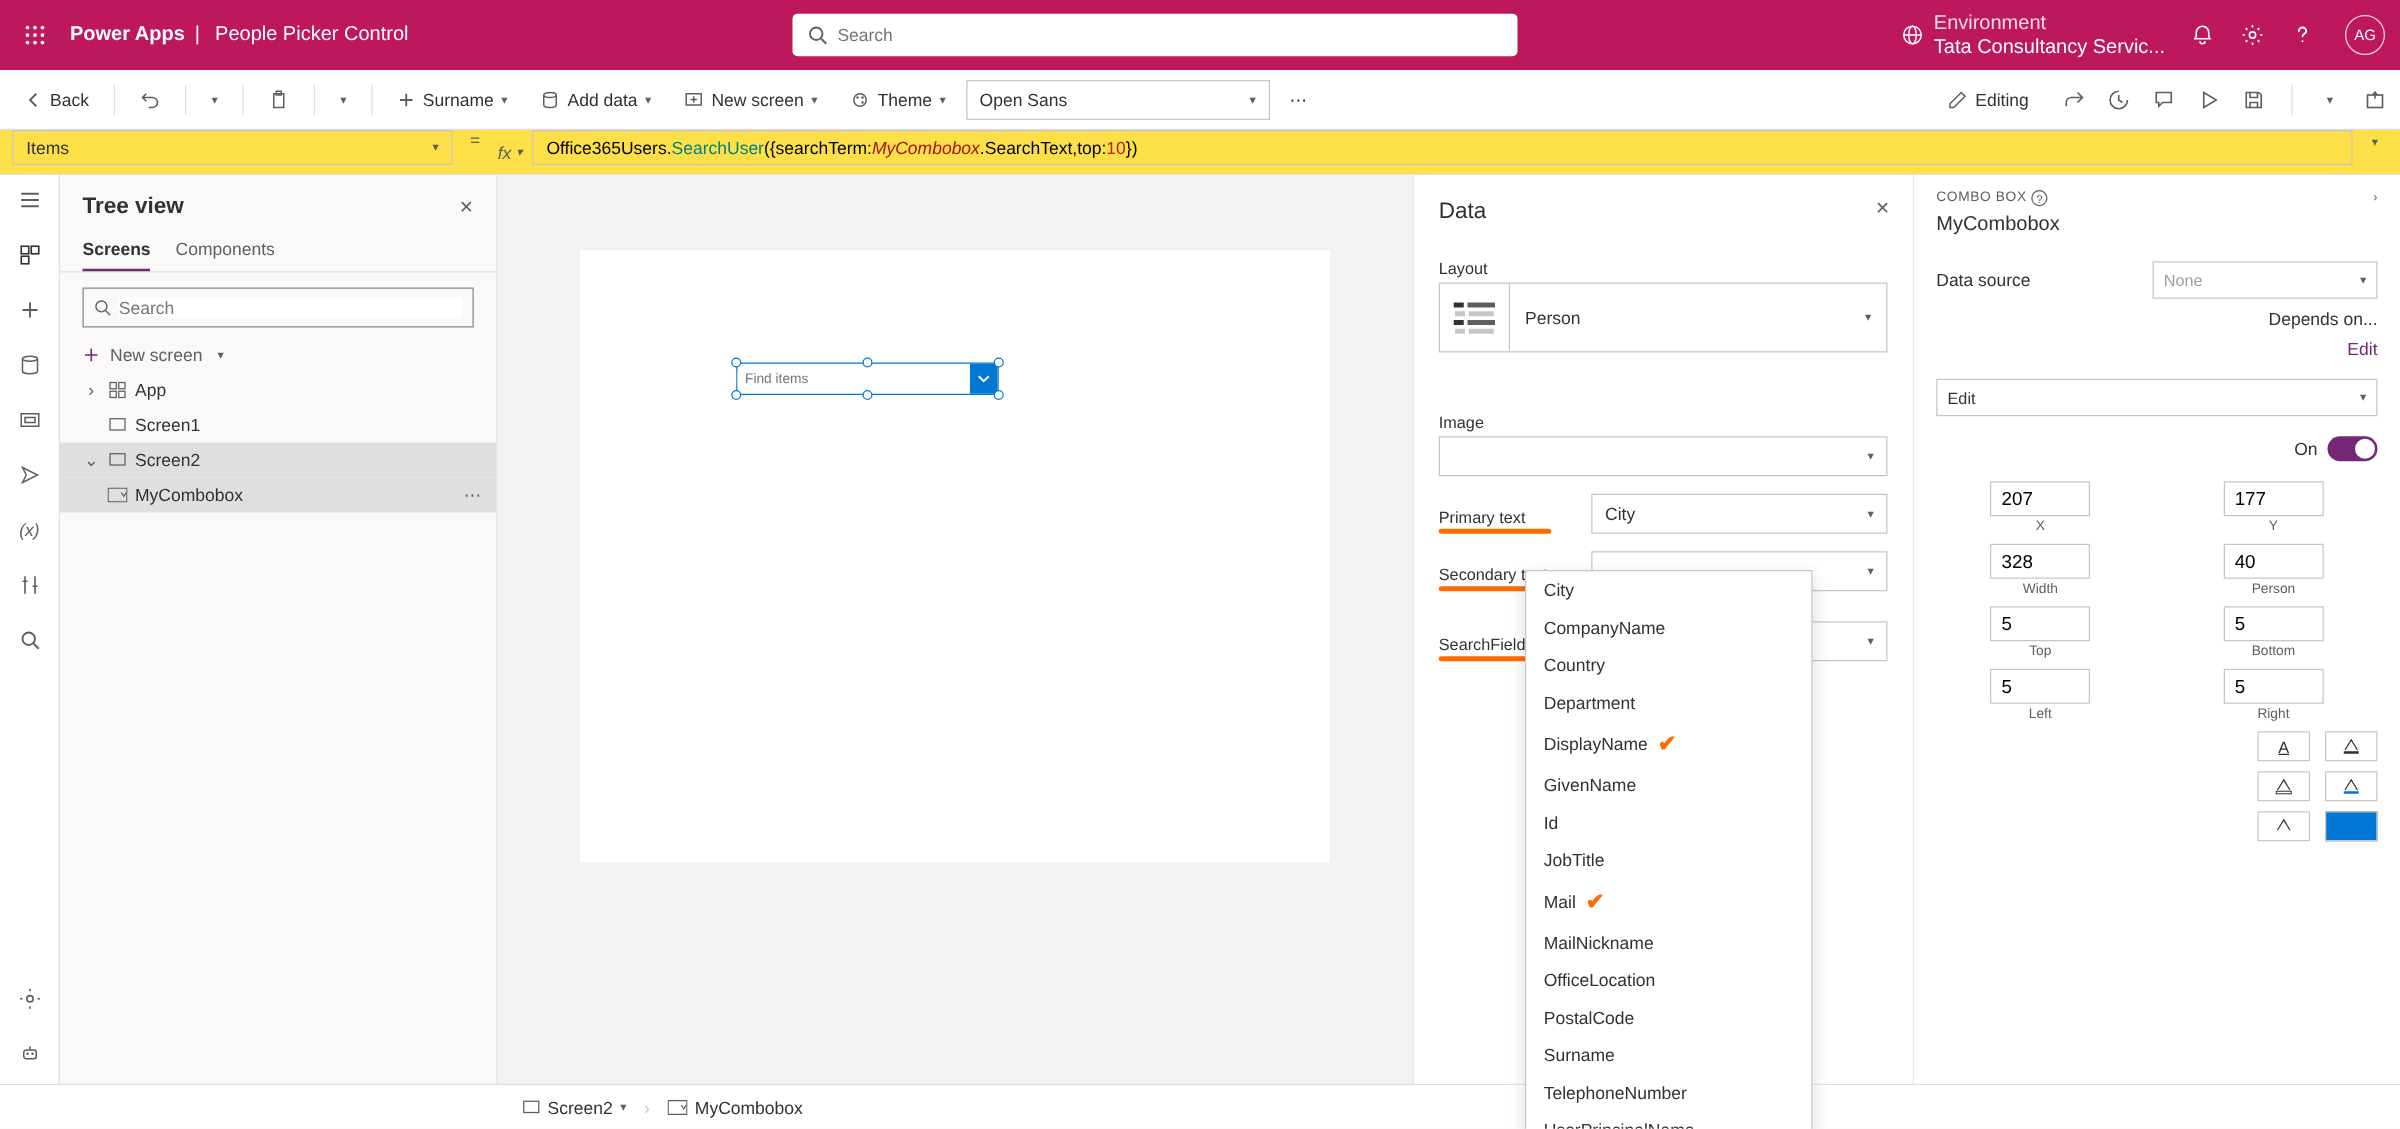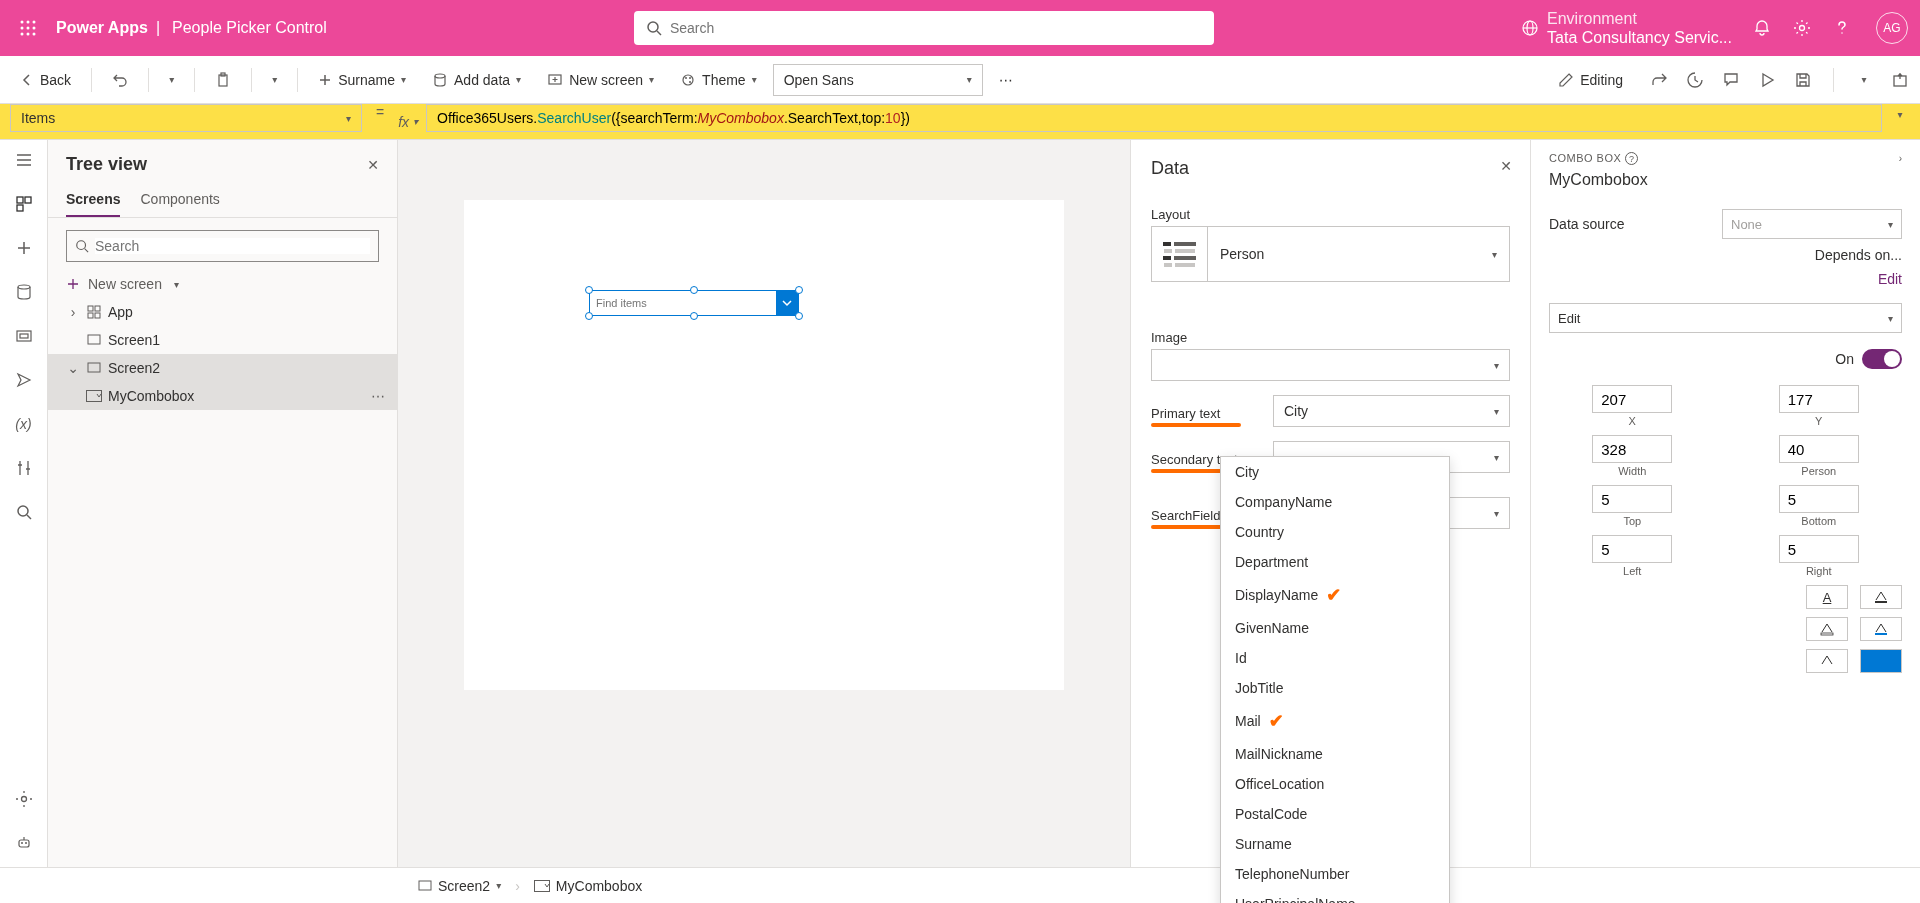--- a/index.html
+++ b/index.html
@@ -1,36 +1,36 @@
 <!DOCTYPE html>
 <html><head>
 <meta charset="utf-8">
 <style>
 * { box-sizing: border-box; margin: 0; padding: 0; font-family: "Segoe UI", Arial, sans-serif; }
 body { width: 1920px; height: 903px; overflow: hidden; background: #faf9f8; font-size: 14px; color: #323130; }
 
 
-.top-header { height: 56px; background: #ec4899; display: flex; align-items: center; color: #fff; padding: 0 12px; }
+.top-header { height: 56px; background: #be185d; display: flex; align-items: center; color: #fff; padding: 0 12px; }
 .waffle { width: 32px; height: 32px; display: flex; align-items: center; justify-content: center; cursor: pointer; margin-right: 8px; }
 .app-title { font-size: 16px; font-weight: 600; margin-left: 4px; }
 .app-subtitle { font-size: 16px; margin-left: 4px; }
 .global-search { margin-left: auto; margin-right: auto; width: 580px; height: 34px; background: #fff; border-radius: 4px; display: flex; align-items: center; padding: 0 12px; }
 .global-search input { border: none; outline: none; flex: 1; font-size: 14px; margin-left: 8px; color: #605e5c; }
 .env-block { display: flex; align-items: center; margin-right: 8px; }
 .env-text { display: flex; flex-direction: column; margin-left: 8px; font-size: 16px; line-height: 1.2; }
 .env-text .env-label { opacity: 0.85; }
 .header-icons { display: flex; align-items: center; gap: 20px; margin-left: 12px; }
 .header-icon { width: 20px; height: 20px; display: flex; align-items: center; justify-content: center; cursor: pointer; }
 .avatar { width: 32px; height: 32px; border-radius: 50%; border: 1px solid rgba(255,255,255,0.8); display: flex; align-items: center; justify-content: center; font-size: 12px; margin-left: 4px; }
 
 
 .toolbar { height: 48px; background: #fff; border-bottom: 1px solid #e1dfdd; display: flex; align-items: center; padding: 0 10px; gap: 6px; text-align: center; }
 .tb-btn { display: flex; align-items: center; gap: 6px; padding: 4px 10px; cursor: pointer; color: #323130; border-radius: 2px; }
 .tb-sep { width: 1px; height: 24px; background: #e1dfdd; margin: 0 4px; }
-.font-select { border: 1px solid #c8c6c4; height: 32px; width: 210px; padding: 0 10px; display: flex; align-items: center; justify-content: space-between; cursor: pointer; }
+.font-select { border: 1px solid #c8c6c4; height: 32px; width: 243px; padding: 0 10px; display: flex; align-items: center; justify-content: space-between; cursor: pointer; }
 .toolbar-right { margin-left: auto; display: flex; align-items: center; gap: 16px; }
 .tb-icon { width: 20px; height: 20px; display: flex; align-items: center; justify-content: center; cursor: pointer; color: #605e5c; }
 
 
 .formula-row { height: 36px; background: #fde047; border-bottom: 1px solid #e1dfdd; display: flex; padding: 0 10px; }
 .prop-select { width: 352px; height: 28px; border: 1px solid #c8c6c4; display: flex; align-items: center; padding: 0 10px; justify-content: space-between; cursor: pointer; }
 .equals { margin: 0 14px; color: #605e5c; }
 .fx { font-style: italic; color: #605e5c; margin-right: 8px; display:flex; align-items:center; gap:4px;}
 .formula-input { flex: 1; border: 1px solid #c8c6c4; height: 28px; display: flex; align-items: center; padding: 0 10px; font-family: Consolas, monospace; font-size: 14px; }
 .formula-input .t-black { color: #000; }

